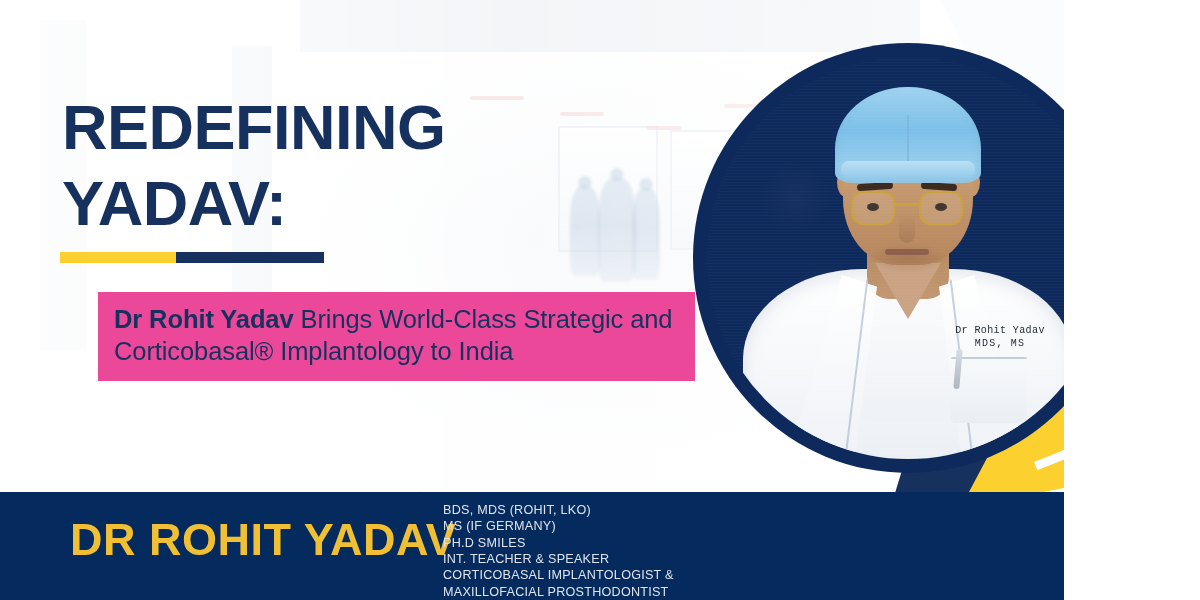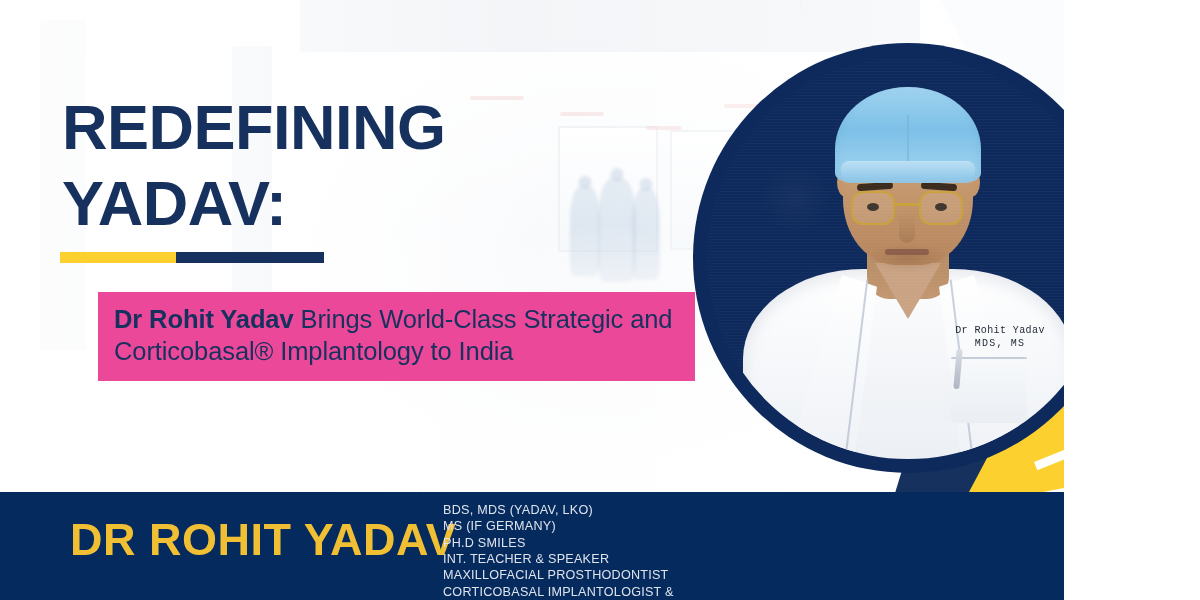--- a/index.html
+++ b/index.html
@@ -362,21 +362,21 @@
   <div class="rule rule-yellow"></div>
   <div class="rule rule-navy"></div>
 
   <div class="subtitle-box">
     <b>Dr Rohit Yadav</b><span> Brings World-Class Strategic and Corticobasal® Implantology to India</span>
   </div>
 
   <div class="bottom-bar"></div>
   <div class="doctor-name">DR ROHIT YADAV</div>
   <div class="credentials">
-      <div>BDS, MDS (YADAV, LKO)</div>
+      <div>BDS, MDS (ROHIT, LKO)</div>
       <div>MS (IF GERMANY)</div>
       <div>PH.D SMILES</div>
       <div>INT. TEACHER &amp; SPEAKER</div>
+      <div>CORTICOBASAL IMPLANTOLOGIST &amp;</div>
       <div>MAXILLOFACIAL PROSTHODONTIST</div>
-      <div>CORTICOBASAL IMPLANTOLOGIST &amp;</div>
     </div>
 
 </div>
 
 </body></html>

